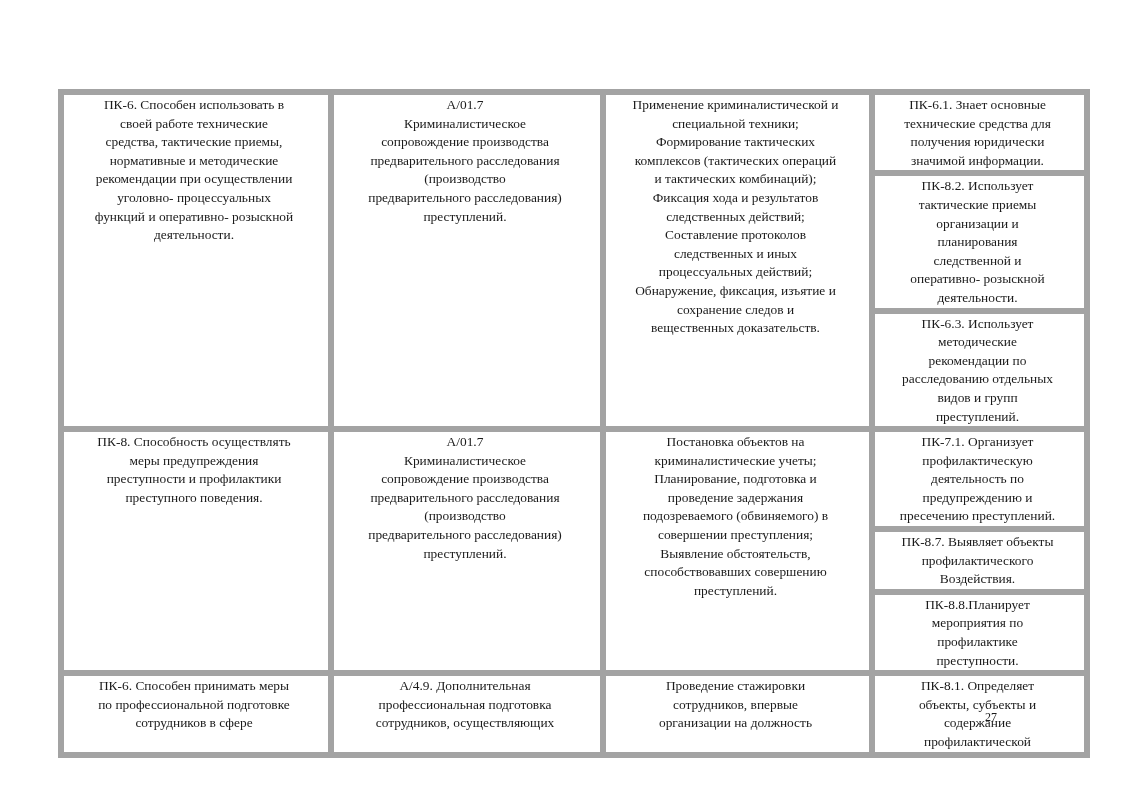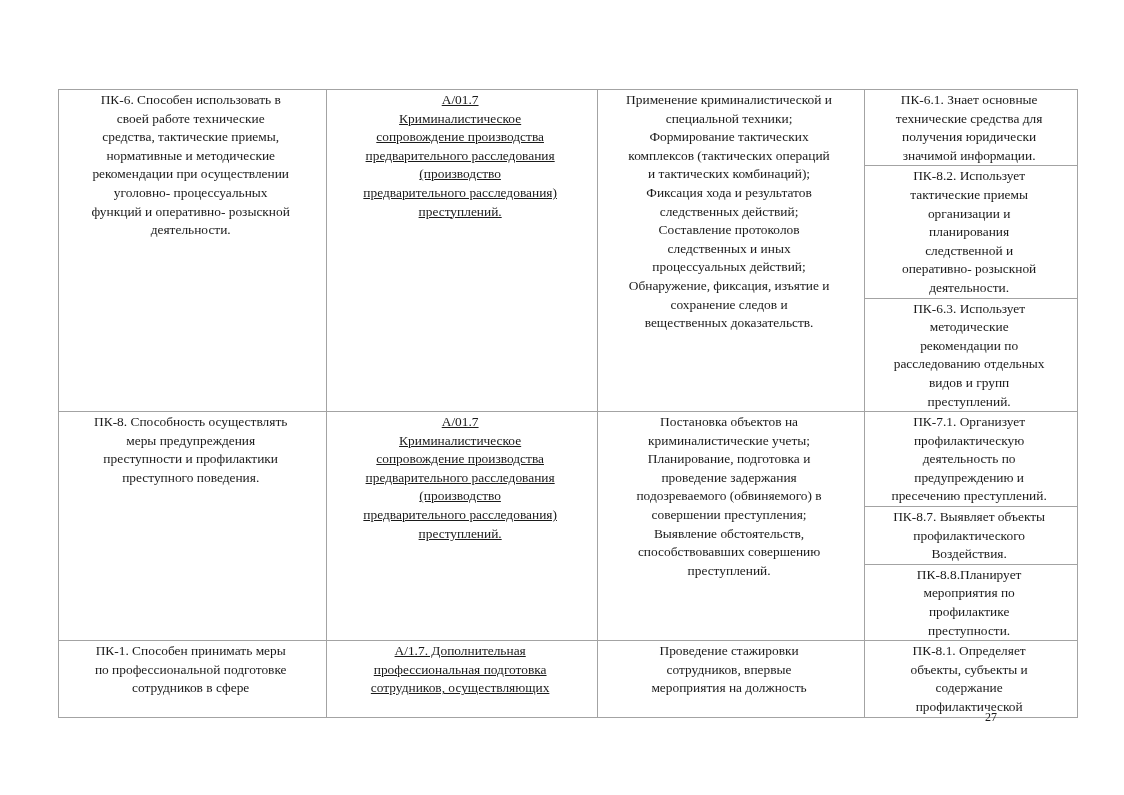--- a/index.html
+++ b/index.html
@@ -5,27 +5,27 @@
   html, body { margin: 0; padding: 0; background: #ffffff; }
   body { width: 1124px; height: 795px; position: relative; overflow: hidden;
          font-family: "Liberation Serif", serif; color: #1a1a1a; }
   .page { position: absolute; left: 0; top: 0; width: 1124px; height: 795px; }
   table.comp {
     position: absolute; left: 58px; top: 89px; width: 1020px;
     border-collapse: collapse; table-layout: fixed;
     font-size: 13.4px; line-height: 18.6px;
   }
   table.comp td {
-    border: 1px solid #a3a3a3;
+    border: 6px solid #a3a3a3;
     vertical-align: top; text-align: center;
     padding: 1px 4px 0 0;
     white-space: pre-line;
   }
   td.c1 { width: 260px; }
-  td.c2 { width: 262px; text-decoration: underline; }
+  td.c2 { width: 262px; }
   td.c3 { width: 259px; }
   td.c4 { width: 205px; padding: 0 2px; margin-left: 32px; }
   td.ind { border-top: 1px solid #666; border-bottom: 1px solid #666; }
   .page-number { position: absolute; left: 985px; top: 710px; font-size: 12px; }
 </style>
 </head>
 <body>
 
 <div class="page">
   <table class="comp">
@@ -116,29 +116,29 @@
 Воздействия.</td>
     </tr>
     <tr style="height:74px">
       <td class="c4 ind">ПК-8.8.Планирует
 мероприятия по
 профилактике
 преступности.</td>
     </tr>
 
     <tr style="height:73px">
-      <td class="c1">ПК-1. Способен принимать меры
+      <td class="c1">ПК-6. Способен принимать меры
 по профессиональной подготовке
 сотрудников в сфере</td>
-      <td class="c2">А/1.7. Дополнительная
+      <td class="c2">А/4.9. Дополнительная
 профессиональная подготовка
 сотрудников, осуществляющих</td>
       <td class="c3">Проведение стажировки
 сотрудников, впервые
-мероприятия на должность</td>
+организации на должность</td>
       <td class="c4 ind">ПК-8.1. Определяет
 объекты, субъекты и
 содержание
 профилактической</td>
     </tr>
   </tbody>
     </table>
 
   <div class="page-number">27</div>
 </div>

